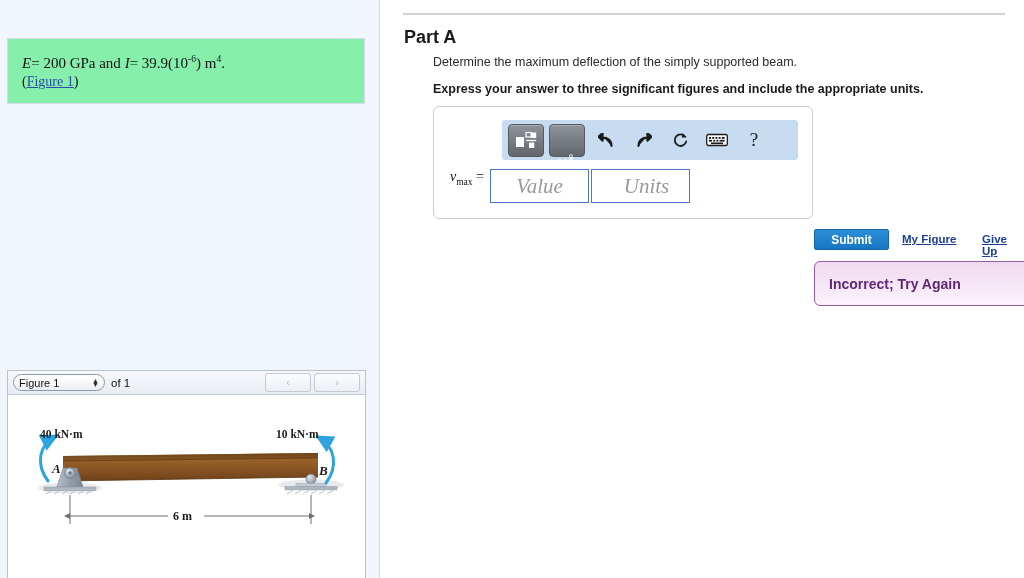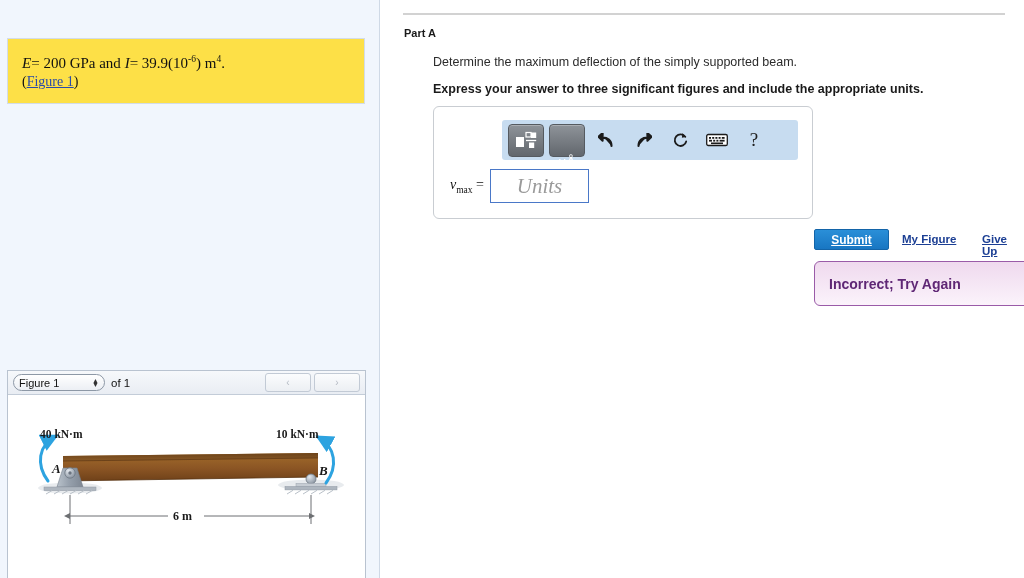--- a/index.html
+++ b/index.html
@@ -37,21 +37,21 @@
     font-weight: normal;
     color: #1a1a1a;
     letter-spacing: 0.1px;
   }
   .problem-box {
     position: absolute;
     left: 7px;
     top: 38px;
     width: 358px;
     height: 66px;
-    background: #fde047;
+    background: #86efac;
     border: 1px solid #d3dce8;
     box-sizing: border-box;
   }
   .problem-statement {
     padding: 14px 0 0 14px;
     font-family: "Liberation Serif", serif;
     font-size: 15px;
     color: #111;
     line-height: 1.35;
   }
@@ -182,21 +182,21 @@
     left: 22px;
     top: 13px;
     width: 602px;
     height: 2px;
     background: #d2d2d2;
   }
   .part-title {
     position: absolute;
     left: 23px;
     top: 27px;
-    font-size: 11px;
+    font-size: 18px;
     font-weight: bold;
     color: #1a1a1a;
   }
   .question-text {
     position: absolute;
     left: 52px;
     top: 55px;
     font-size: 12.5px;
     color: #2b2b2b;
   }
@@ -266,21 +266,21 @@
   .tb-plain.help {
     font-size: 19px;
     font-family: "Liberation Serif", serif;
     color: #222;
   }
   .eq-row {
     position: absolute;
     left: 16px;
     top: 62px;
     display: flex;
-    align-items: center;
+    align-items: flex-start;
   }
   .eq-label {
     font-family: "Liberation Serif", serif;
     font-size: 14px;
     color: #111;
     margin-right: 6px;
     white-space: nowrap;
   }
   .eq-label .sub {
     font-size: 9.5px;
@@ -323,21 +323,20 @@
     border: 1px solid #1364a8;
     border-radius: 2px;
     color: #ffffff;
     font-size: 12px;
     font-weight: bold;
     display: flex;
     align-items: center;
     justify-content: center;
     cursor: pointer;
     box-sizing: border-box;
-    text-decoration: underline;
   }
   .link-action {
     position: absolute;
     top: 233px;
     font-size: 11.5px;
     font-weight: bold;
     color: #1c3f94;
     text-decoration: underline;
     cursor: pointer;
   }
@@ -553,20 +552,21 @@
         <div class="tb-plain help">
           <span>?</span>
         </div>
       </div>
 
       <div class="eq-row">
         <span class="eq-label">
           <span class="var-italic">v</span><span class="sub">max</span>
           <span>=</span>
         </span>
+        <input class="ans-input" type="text" placeholder="Value" style="">
         <input class="ans-input" type="text" placeholder="Units" style="">
       </div>
     </div>
 
     <div class="submit-btn">
       <span>Submit</span>
     </div>
 
     <div class="link-action my-answers">My Figure</div>
 

